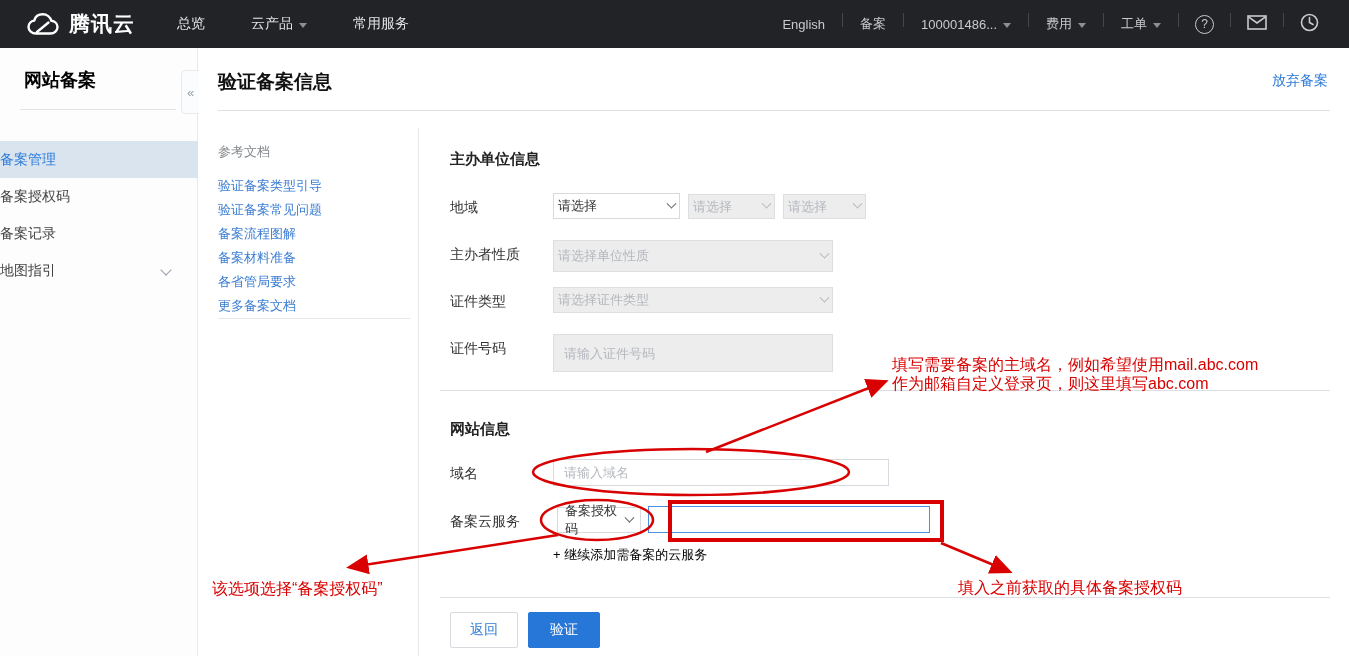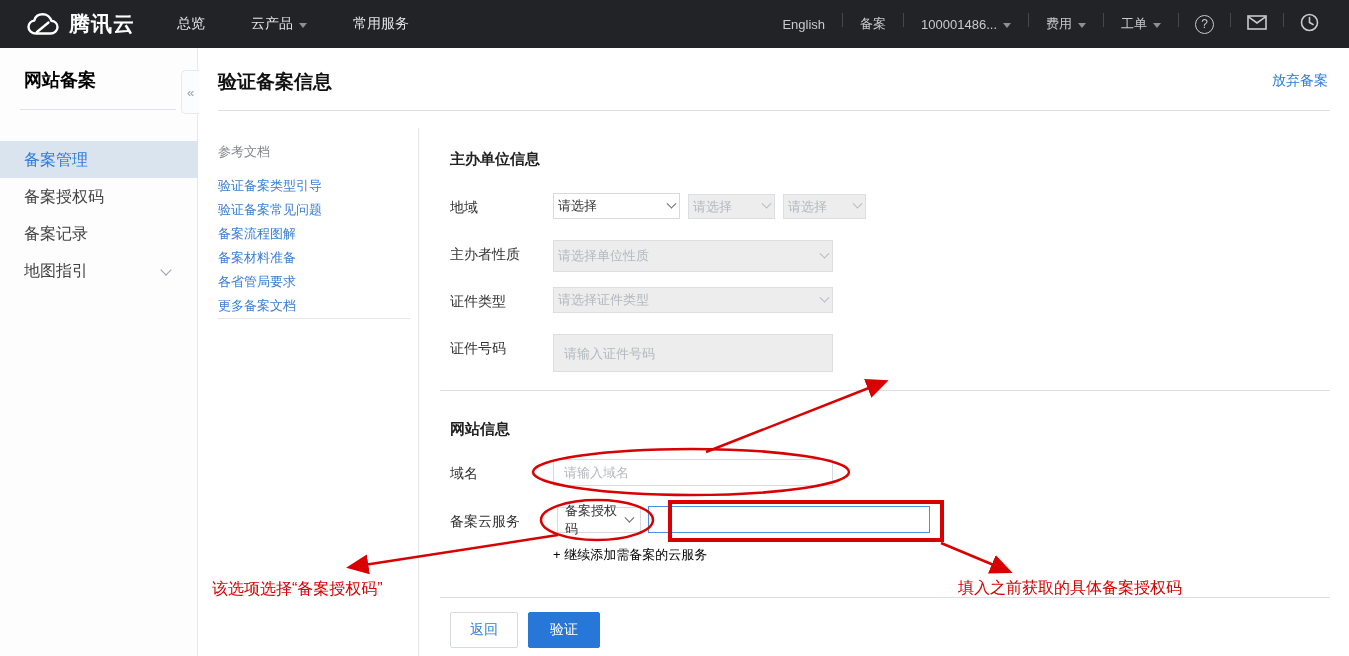--- a/index.html
+++ b/index.html
@@ -19,21 +19,21 @@
   .tr-item { color:#c9cacd; font-size:13px; padding:0 17px; cursor:pointer; display:flex; align-items:center; white-space:nowrap; }
   .tr-sep { width:1px; height:14px; background:#45474b; }
   .icon-btn { padding:0 16px; cursor:pointer; display:flex; align-items:center; }
   .help-circle { width:19px; height:19px; border:1.5px solid #c9cacd; border-radius:50%; color:#c9cacd; font-size:12px; display:flex; align-items:center; justify-content:center; }
 
   
   .sidebar { position:absolute; left:0; top:48px; width:198px; height:608px; background:#fdfdfe; border-right:1px solid #e6e9ed; }
   .sidebar-title { position:absolute; left:24px; top:20px; font-size:18px; font-weight:bold; color:#000; }
   .sidebar-hr { position:absolute; left:20px; top:61px; width:156px; height:1px; background:#dfe3e7; }
   .side-menu { position:absolute; left:0; top:93px; width:198px; }
-  .side-item { height:37px; line-height:37px; padding-left:24px; font-size:16px; color:#444; cursor:pointer; position:relative; }
+  .side-item { height:37px; line-height:37px; font-size:14px; color:#444; cursor:pointer; position:relative; }
   .side-item.active { background:#d9e4ee; color:#2f7cd8; }
   .side-chevron { position:absolute; right:28px; top:14px; width:8px; height:8px; border-right:1px solid #9aa2ab; border-bottom:1px solid #9aa2ab; transform:rotate(45deg); }
   .collapse-tab { position:absolute; left:181px; top:70px; width:18px; height:44px; background:#fbfcfd; border:1px solid #e6e9ed; border-right:none; border-radius:5px 0 0 5px; color:#93a1b1; font-size:13px; display:flex; align-items:center; justify-content:center; cursor:pointer; z-index:2; }
 
   
   .page-title { position:absolute; left:218px; top:69px; font-size:19px; font-weight:bold; color:#111; }
   .abandon-link { position:absolute; right:21px; top:72px; font-size:14px; color:#2f7cd8; cursor:pointer; }
   .header-hr { position:absolute; left:218px; top:110px; width:1112px; height:1px; background:#dcdfe3; }
 
   
@@ -193,21 +193,21 @@
   </div>
 
   <span class="f-label" style="top:340px">证件号码</span>
   <input class="txt disabled" style="left: 553px; top: 334px; width: 280px; height: 38px;" disabled="" placeholder="请输入证件号码">
 
   <div class="form-hr" style="top:390px"></div>
 
   <div class="section-h" style="left:450px; top:420px">网站信息</div>
 
   <span class="f-label" style="top:465px">域名</span>
-  <input class="txt" style="left: 553px; top: 459px; width: 280px; height: 27px;" placeholder="请输入域名">
+  <input class="txt" style="left: 553px; top: 459px; width: 336px; height: 27px;" placeholder="请输入域名">
 
   <span class="f-label" style="top:513px">备案云服务</span>
   <div class="sel" style="left:557px; top:507px; width:84px; height:26px; padding:0 7px">
     <span>备案授权码</span>
       <span class="chev"></span>
   </div>
   <input class="txt focus-blue" style="left: 648px; top: 506px; width: 282px; height: 27px;" value="">
 
   <span class="add-link">+ 继续添加需备案的云服务</span>
 
@@ -222,16 +222,20 @@
         <polygon points="0 0, 9 4, 0 8" fill="#d80000"></polygon>
       </marker>
     </defs>
     <ellipse cx="691" cy="472" rx="158" ry="23" fill="none" stroke="#d80000" stroke-width="2.5"></ellipse>
     <line x1="706" y1="452" x2="884" y2="382" stroke="#d80000" stroke-width="2.5" marker-end="url(#arrowhead)"></line>
     <ellipse cx="597" cy="520" rx="56" ry="20" fill="none" stroke="#d80000" stroke-width="2.5"></ellipse>
     <line x1="558" y1="535" x2="351" y2="567" stroke="#d80000" stroke-width="2.5" marker-end="url(#arrowhead)"></line>
     <rect x="670" y="502" width="272" height="38" fill="none" stroke="#d80000" stroke-width="4"></rect>
     <line x1="941" y1="543" x2="1008" y2="571" stroke="#d80000" stroke-width="2.5" marker-end="url(#arrowhead)"></line>
   </svg>
+  <div class="annot-text" style="left:892px; top:355px">
+    <div>填写需要备案的主域名，例如希望使用mail.abc.com</div>
+    <div>作为邮箱自定义登录页，则这里填写abc.com</div>
+  </div>
   <div class="annot-text" style="left:212px; top:579px">该选项选择“备案授权码”</div>
   <div class="annot-text" style="left:958px; top:578px">填入之前获取的具体备案授权码</div>
 
 </div>
 
 </body></html>

